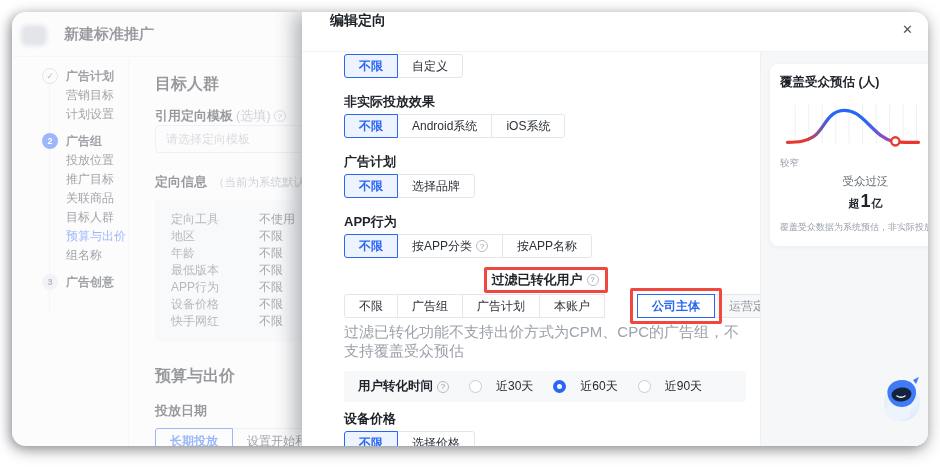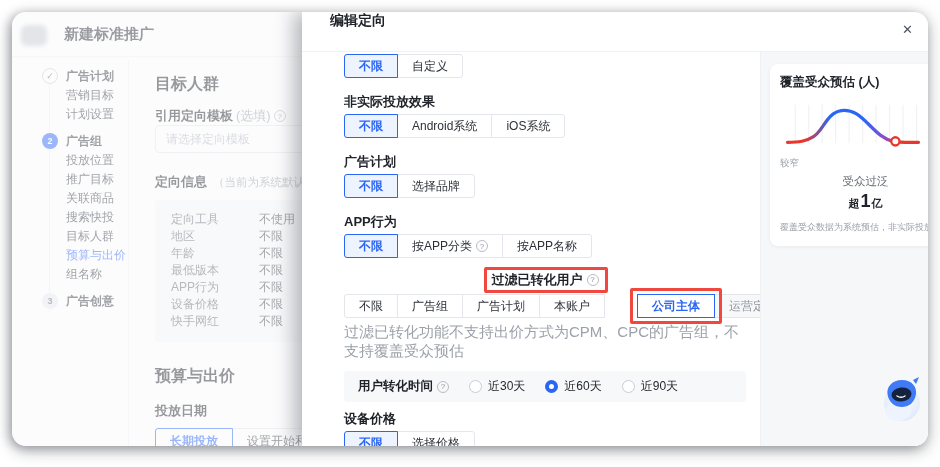--- a/index.html
+++ b/index.html
@@ -69,21 +69,21 @@
   .form { width:458px; flex:none; padding:2px 14px 0 42px; overflow:hidden; }
   .group { margin-bottom:7px; }
   .g-label { font-size:13px; font-weight:600; line-height:13px; margin:10px 0 6px;
     display:inline-flex; align-items:center; gap:4px; }
   .form .seg { height:24px; }
   .form .seg-group { margin-top:0; }
   .g-note { margin-top:5px; font-size:15px; color:#9ca1aa; }
   .band { margin-top:10px; height:31px; background:#f7f8fa; border-radius:3px; display:flex; align-items:center;
     padding:0 14px; gap:20px; font-size:12px; }
   .band .bl { font-weight:600; display:inline-flex; align-items:center; gap:4px; font-size:12.5px; }
-  .radio-opt { display:inline-flex; align-items:center; gap:6px; cursor:pointer; }
+  .radio-opt { display:inline-flex; align-items:center; gap:14px; cursor:pointer; }
   .radio { width:13px; height:13px; border-radius:50%; border:1px solid #c9cdd4; background:#fff; flex:none; }
   .radio.sel { border:4px solid #2a66f6; }
 
   .rel { position:relative; display:inline-flex;margin-left:32px; }
   .red-note { position:absolute; border:3px solid #f0483e; border-radius:2px; pointer-events:none; z-index:5; }
   .rn-label { inset:-6px -9px -7px -8px; }
   .rn-btn { inset:-7px -8px; }
 
   
   .panel { flex:1; background:#f6f7f9; border-left:1px solid #eef0f3; padding:12px 9px; }
@@ -119,21 +119,20 @@
     </div>
     <div class="nav-item">营销目标</div>
     <div class="nav-item">计划设置</div>
     <div class="nav-step gap">
       <span class="step-ic cur">2</span>
       <span>广告组</span>
     </div>
     <div class="nav-item">投放位置</div>
     <div class="nav-item">推广目标</div>
     <div class="nav-item">关联商品</div>
-    <div class="nav-item">搜索快投</div>
     <div class="nav-item">目标人群</div>
     <div class="nav-item active">预算与出价</div>
     <div class="nav-item">组名称</div>
     <div class="nav-step gap">
       <span class="step-ic todo">3</span>
       <span>广告创意</span>
     </div>
   </div>
   <div class="vdiv"></div>
 

